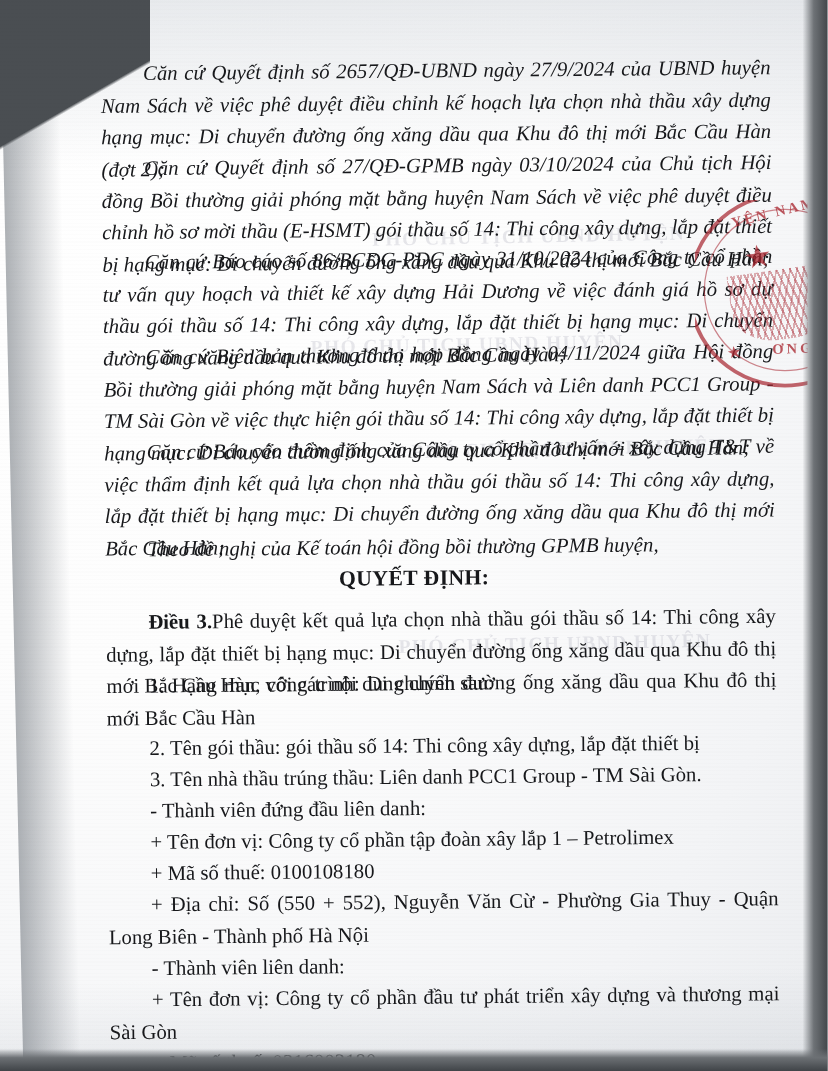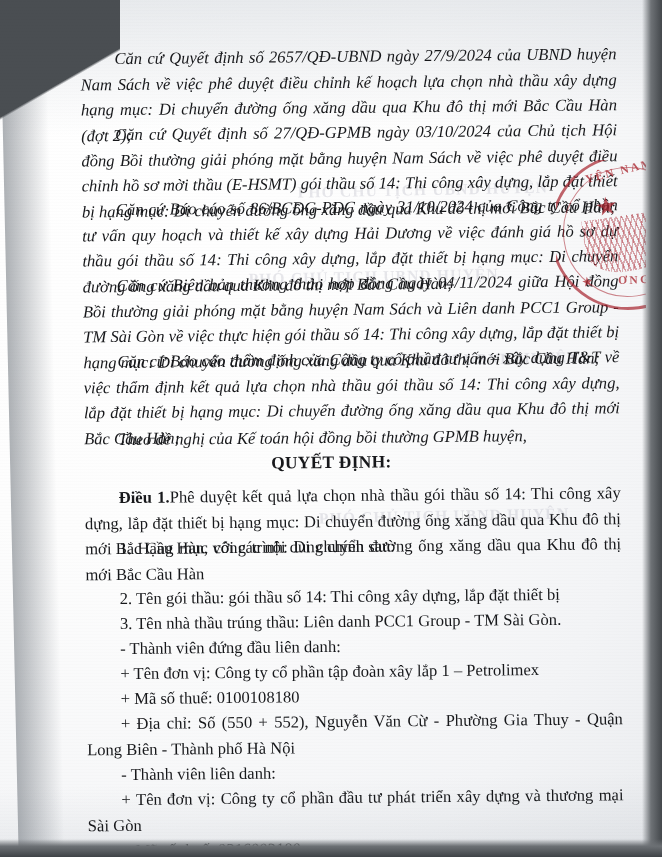--- a/index.html
+++ b/index.html
@@ -190,21 +190,21 @@
       <span class="ind"></span><span>Căn cứ Báo cáo thẩm định của Công ty cổ phần tư vấn – xây dựng T&amp;T về việc thẩm định kết quả lựa chọn nhà thầu gói thầu số 14: Thi công xây dựng, lắp đặt thiết bị hạng mục: Di chuyển đường ống xăng dầu qua Khu đô thị mới Bắc Cầu Hàn;</span>
     </div>
 
     <div class="para italic" style="top:425px;">
       <span class="ind"></span><span>Theo đề nghị của Kế toán hội đồng bồi thường GPMB huyện,</span>
     </div>
 
     <div class="heading" style="top:452px;">QUYẾT ĐỊNH:</div>
 
     <div class="para roman" style="top:483px;">
-      <span class="ind"></span><span class="b">Điều 1.</span><span>Phê duyệt kết quả lựa chọn nhà thầu gói thầu số 14: Thi công xây dựng, lắp đặt thiết bị hạng mục: Di chuyển đường ống xăng dầu qua Khu đô thị mới Bắc Cầu Hàn, với các nội dung chính sau:</span>
+      <span class="ind"></span><span class="b">Điều 3.</span><span>Phê duyệt kết quả lựa chọn nhà thầu gói thầu số 14: Thi công xây dựng, lắp đặt thiết bị hạng mục: Di chuyển đường ống xăng dầu qua Khu đô thị mới Bắc Cầu Hàn, với các nội dung chính sau:</span>
     </div>
 
     <div class="para roman" style="top:534px;">
       <span class="ind"></span><span>1. Hạng mục công trình: Di chuyển đường ống xăng dầu qua Khu đô thị mới Bắc Cầu Hàn</span>
     </div>
 
     <div class="para roman" style="top:584px;">
       <span class="ind"></span><span>2. Tên gói thầu: gói thầu số 14: Thi công xây dựng, lắp đặt thiết bị</span>
     </div>
 

